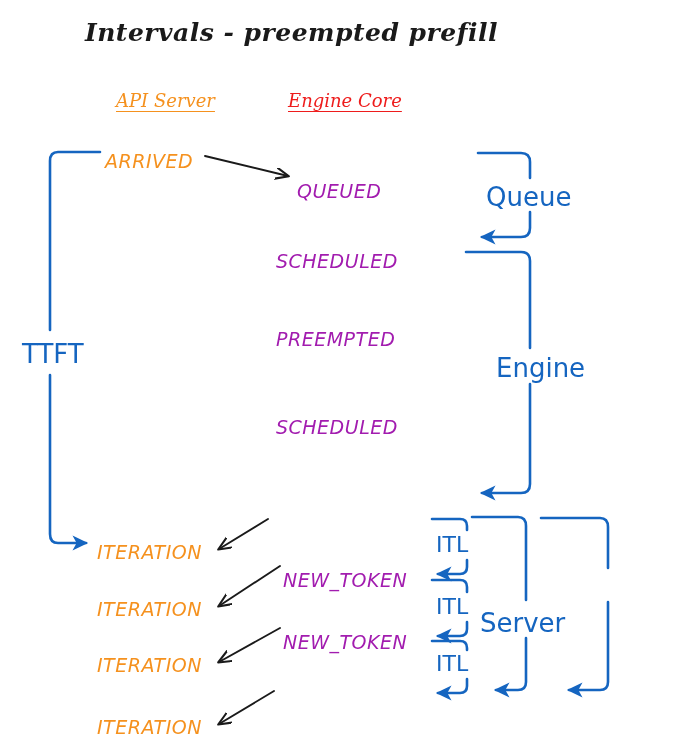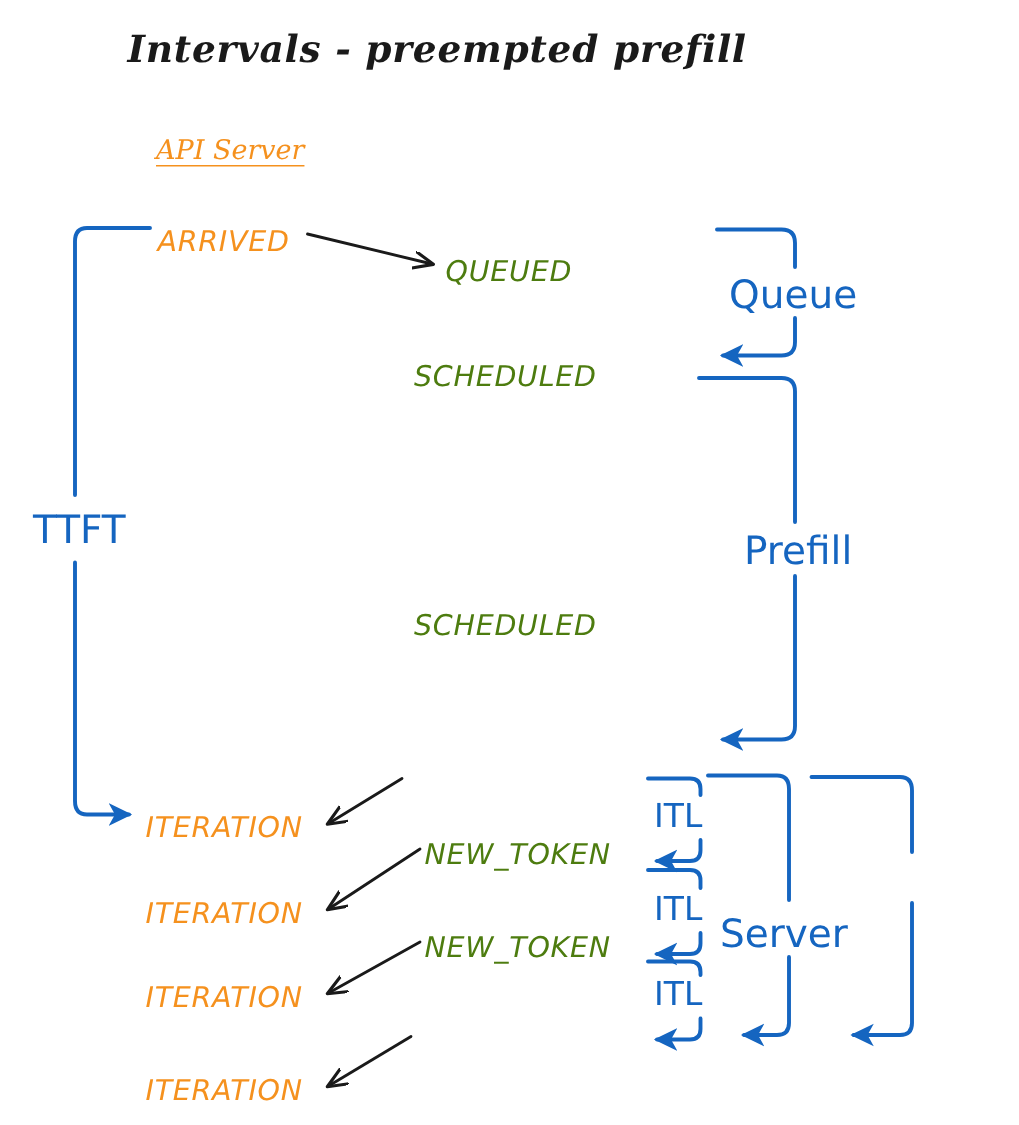--- a/index.html
+++ b/index.html
@@ -30,31 +30,31 @@
     letter-spacing: 0.5px;
   }
   
   .colhead {
     font-family: "DejaVu Serif", serif;
     font-style: italic;
     font-size: 18px;
     text-decoration: underline;
     text-underline-offset: 4px;
   }
-  .colhead.api   { color: #F5911E; }
+  .colhead.api   { color: #F5911E; margin-left: 12px; }
   .colhead.engine{ color: #EE1C1C; }
   
   .state {
     font-family: "DejaVu Sans", sans-serif;
     font-style: italic;
     font-size: 19px;
     letter-spacing: 0.5px;
   }
   .state.orange { color: #F5911E; }
-  .state.red    { color: #4d7c0f; }
+  .state.red    { color: #a21caf; margin-top: 10px; }
   
   .blue-lbl {
     font-family: "DejaVu Sans", sans-serif;
     color: #1565C0;
     font-size: 26px;
   }
   .blue-lbl.small { font-size: 22px; }
   svg.overlay {
     position: absolute;
     left: 0;
@@ -65,36 +65,38 @@
   }
 </style>
 </head>
 <body>
 
 <div id="canvas">
 
   <div class="lbl title" style="left:85px; top:20px;">Intervals - preempted prefill</div>
 
   <div class="lbl colhead api" style="left:104px; top:92px;">API Server</div>
+  <div class="lbl colhead engine" style="left:288px; top:92px;">Engine Core</div>
 
   <div class="lbl state orange" style="left:105px; top:152px;">ARRIVED</div>
   <div class="lbl state orange" style="left:97px; top:543px;">ITERATION</div>
   <div class="lbl state orange" style="left:97px; top:600px;">ITERATION</div>
   <div class="lbl state orange" style="left:97px; top:656px;">ITERATION</div>
   <div class="lbl state orange" style="left:97px; top:718px;">ITERATION</div>
 
   <div class="lbl state red" style="left:297px; top:172px;">QUEUED</div>
   <div class="lbl state red" style="left:276px; top:242px;">SCHEDULED</div>
+  <div class="lbl state red" style="left:276px; top:320px;">PREEMPTED</div>
   <div class="lbl state red" style="left:276px; top:408px;">SCHEDULED</div>
   <div class="lbl state red" style="left:283px; top:561px;">NEW_TOKEN</div>
   <div class="lbl state red" style="left:283px; top:623px;">NEW_TOKEN</div>
 
   <div class="lbl blue-lbl" style="left:22px; top:341px;">TTFT</div>
   <div class="lbl blue-lbl" style="left:486px; top:184px;">Queue</div>
-  <div class="lbl blue-lbl" style="left:496px; top:355px;">Prefill</div>
+  <div class="lbl blue-lbl" style="left:496px; top:355px;">Engine</div>
   <div class="lbl blue-lbl small" style="left:436px; top:534px;">ITL</div>
   <div class="lbl blue-lbl small" style="left:436px; top:596px;">ITL</div>
   <div class="lbl blue-lbl small" style="left:436px; top:653px;">ITL</div>
   <div class="lbl blue-lbl" style="left:480px; top:610px;">Server</div>
 
   <svg class="overlay" viewBox="0 0 679 750">
     <defs>
       <marker id="blueArrow" markerWidth="7" markerHeight="7" refX="5.2" refY="3.5" orient="auto" markerUnits="strokeWidth">
         <path d="M6,3.5 L0,0.6 L1.6,3.5 L0,6.4 Z" fill="#1565C0"></path>
       </marker>

